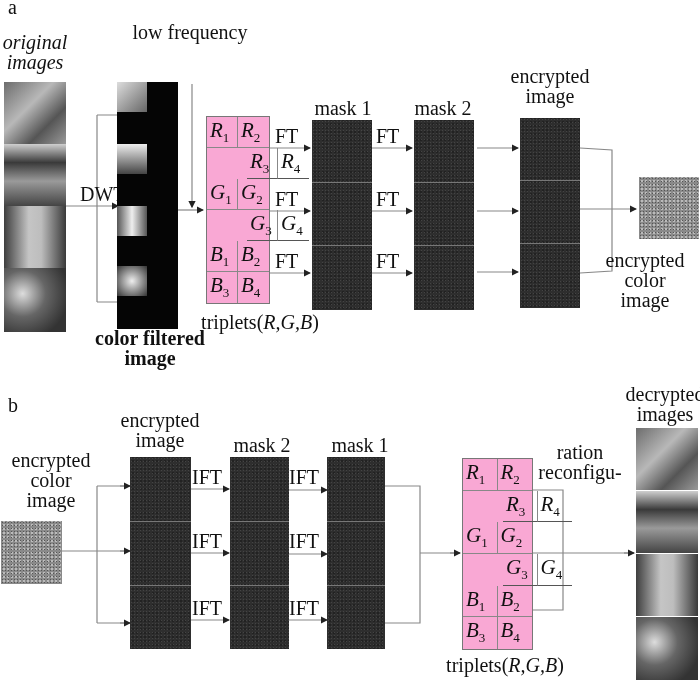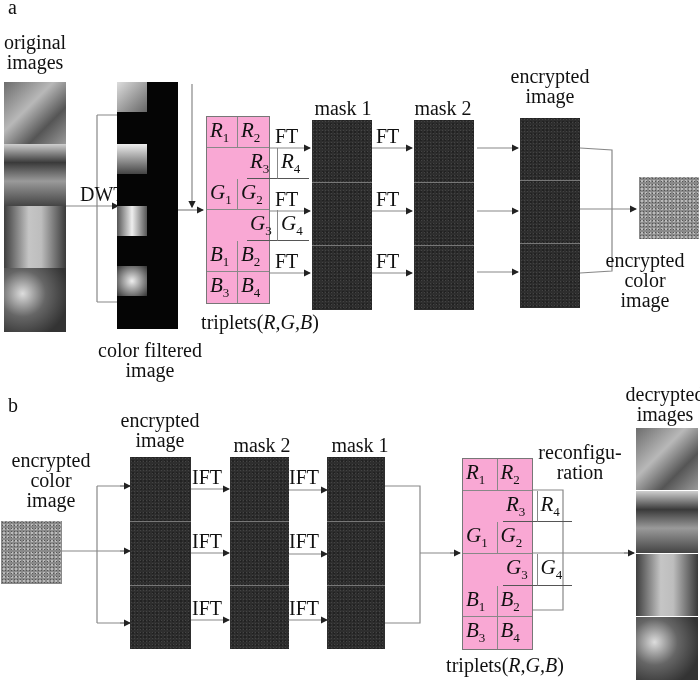--- a/index.html
+++ b/index.html
@@ -56,45 +56,46 @@
     <path d="M289,620 L327,620" marker-end="url(#ah)"></path>
     <path d="M385,486 L420,486 L420,623 L385,623 M420,553 L460,553"></path>
     <path d="M450,553 L460,553" marker-end="url(#ah)"></path>
     <path d="M531,490 L563,490 L563,610 L531,610 M531,553 L634,553"></path>
     <path d="M624,553 L634,553" marker-end="url(#ah)"></path>
   </g>
 </svg>
 
 <div class="pl" style="left:8px;top:-4px;">a</div>
 
-<div class="t" style="left:0;top:32px;width:70px;">
+<div class="t" style="left:0;top:32px;width:70px;font-style:italic;">
   <div>original</div>
   <div>images</div>
 </div>
 
 <div style="position:absolute;left:4px;top:82px;width:62px;height:250px;">
   <div class="photo" style="left:0;top:0;width:62px;height:62px;background:linear-gradient(135deg,#6d6d6d,#b8b8b8 40%,#555 70%,#999);"></div>
   <div class="photo" style="left:0;top:62px;width:62px;height:62px;background:linear-gradient(180deg,#cfcfcf,#3a3a3a 30%,#9a9a9a 60%,#444);"></div>
   <div class="photo" style="left:0;top:124px;width:62px;height:62px;background:linear-gradient(90deg,#3e3e3e,#c5c5c5 40%,#bdbdbd 60%,#3a3a3a);"></div>
   <div class="photo" style="left:0;top:186px;width:62px;height:64px;background:radial-gradient(circle at 30% 40%,#ddd,#666 40%,#333 80%);"></div>
 </div>
 
 <div class="lbl" style="left:80px;top:183px;">DWT</div>
 
 <div class="t" style="left:100px;top:22px;width:180px;">
+  <div>low frequency</div>
 </div>
 
 <div style="position:absolute;left:117px;top:82px;width:61px;height:247px;background:#050505;">
   <div class="photo" style="left:0;top:0;width:30px;height:30px;background:linear-gradient(135deg,#ddd,#666);"></div>
   <div class="photo" style="left:0;top:62px;width:30px;height:30px;background:linear-gradient(180deg,#eee,#444);"></div>
   <div class="photo" style="left:0;top:124px;width:30px;height:30px;background:linear-gradient(90deg,#555,#eee,#555);"></div>
   <div class="photo" style="left:0;top:184px;width:30px;height:30px;background:radial-gradient(#eee,#333);"></div>
 </div>
 
-<div class="t" style="left:60px;top:340px;width:180px;">
+<div class="t" style="left:60px;top:328px;width:180px;font-weight:bold;">
   <div>color filtered</div>
   <div>image</div>
 </div>
 
 <div class="grid" id="grid-a" style="left:206px;top:116px;width:62px;height:186px;">
     <div class="cell" style="left: 0%; top: 0%;"><span>R</span><sub>1</sub></div>
     <div class="cell" style="left: 50%; top: 0%; border-right: none;"><span>R</span><sub>2</sub></div>
     <div class="cell thick" style="left: 0%; top: 16.666%;"><span>R</span><sub>3</sub></div>
     <div class="cell thick" style="left: 50%; top: 16.666%; border-right: none;"><span>R</span><sub>4</sub></div>
     <div class="cell" style="left: 0%; top: 33.332%;"><span>G</span><sub>1</sub></div>
@@ -191,22 +192,22 @@
     <div class="cell thick" style="left: 0%; top: 49.998%;"><span>G</span><sub>3</sub></div>
     <div class="cell thick" style="left: 50%; top: 49.998%; border-right: none;"><span>G</span><sub>4</sub></div>
     <div class="cell" style="left: 0%; top: 66.664%;"><span>B</span><sub>1</sub></div>
     <div class="cell" style="left: 50%; top: 66.664%; border-right: none;"><span>B</span><sub>2</sub></div>
     <div class="cell" style="left: 0%; top: 83.33%; border-bottom: none;"><span>B</span><sub>3</sub></div>
     <div class="cell" style="left: 50%; top: 83.33%; border-right: none; border-bottom: none;"><span>B</span><sub>4</sub></div>
   </div>
 <div class="t" style="left:425px;top:655px;width:160px;"><span>triplets(</span><i>R,G,B</i><span>)</span></div>
 
 <div class="t" style="left:520px;top:442px;width:120px;">
+  <div>ration</div>
   <div>reconfigu-</div>
-  <div>ration</div>
 </div>
 
 <div class="t" style="left:625px;top:384px;width:80px;">
   <div>decrypted</div>
   <div>images</div>
 </div>
 <div style="position:absolute;left:636px;top:428px;width:62px;height:252px;">
   <div class="photo" style="left:0;top:0;width:62px;height:62px;background:linear-gradient(135deg,#6d6d6d,#b8b8b8 40%,#555 70%,#999);"></div>
   <div class="photo" style="left:0;top:63px;width:62px;height:62px;background:linear-gradient(180deg,#cfcfcf,#3a3a3a 30%,#9a9a9a 60%,#444);"></div>
   <div class="photo" style="left:0;top:126px;width:62px;height:62px;background:linear-gradient(90deg,#3e3e3e,#c5c5c5 40%,#bdbdbd 60%,#3a3a3a);"></div>

